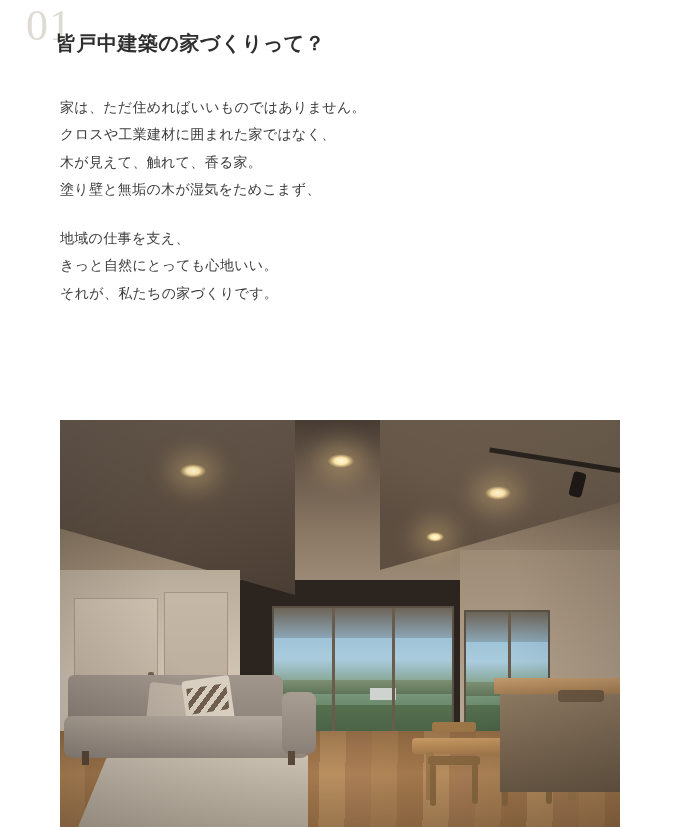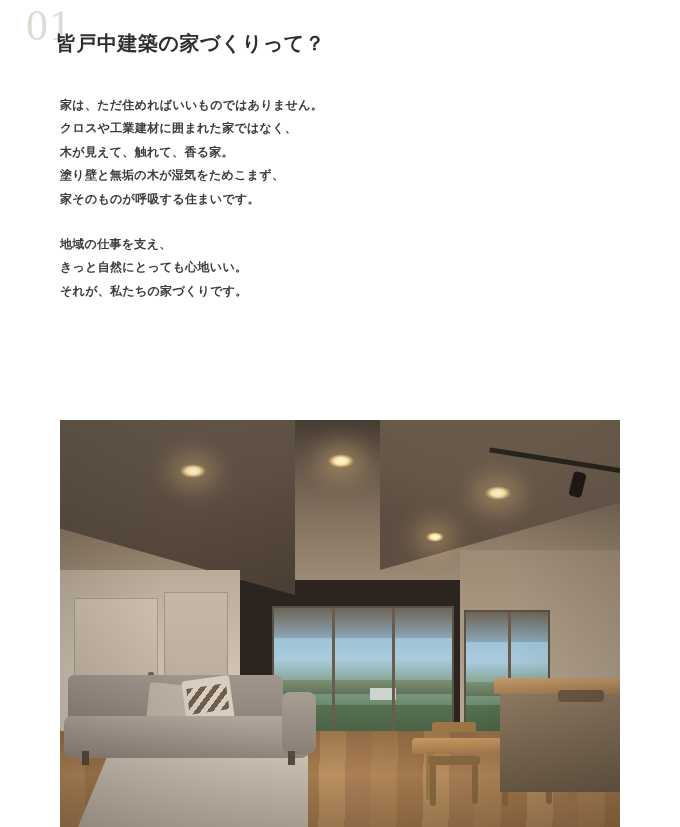--- a/index.html
+++ b/index.html
@@ -52,25 +52,24 @@
     line-height: 1.2;
     white-space: nowrap;
   }
   
   .body-copy {
     margin: 0;
     padding: 24px 0 0 60px;
   }
   .para {
     margin: 0 0 22px 0;
-    font-size: 12px;
+    font-size: 14px;
     line-height: 1.95;
     color: #3c3c3c;
     letter-spacing: 0.3px;
-    font-weight: bold;
   }
   .para:last-child {
     margin-bottom: 0;
   }
   .para .line {
     display: block;
     white-space: nowrap;
   }
   
   .photo-wrap {
@@ -362,21 +361,20 @@
     <div class="section-number">01</div>
     <h1 class="heading-title">皆戸中建築の家づくりって？</h1>
   </div>
 
   <div class="body-copy">
     <p class="para">
       <span class="line">家は、ただ住めればいいものではありません。</span>
       <span class="line">クロスや工業建材に囲まれた家ではなく、</span>
       <span class="line">木が見えて、触れて、香る家。</span>
       <span class="line">塗り壁と無垢の木が湿気をためこまず、</span>
-      <span class="line">家そのものが呼吸する住まいです。</span>
     </p>
     <p class="para">
       <span class="line">地域の仕事を支え、</span>
       <span class="line">きっと自然にとっても心地いい。</span>
       <span class="line">それが、私たちの家づくりです。</span>
     </p>
   </div>
 
   <div class="photo-wrap">
     <div class="photo">

